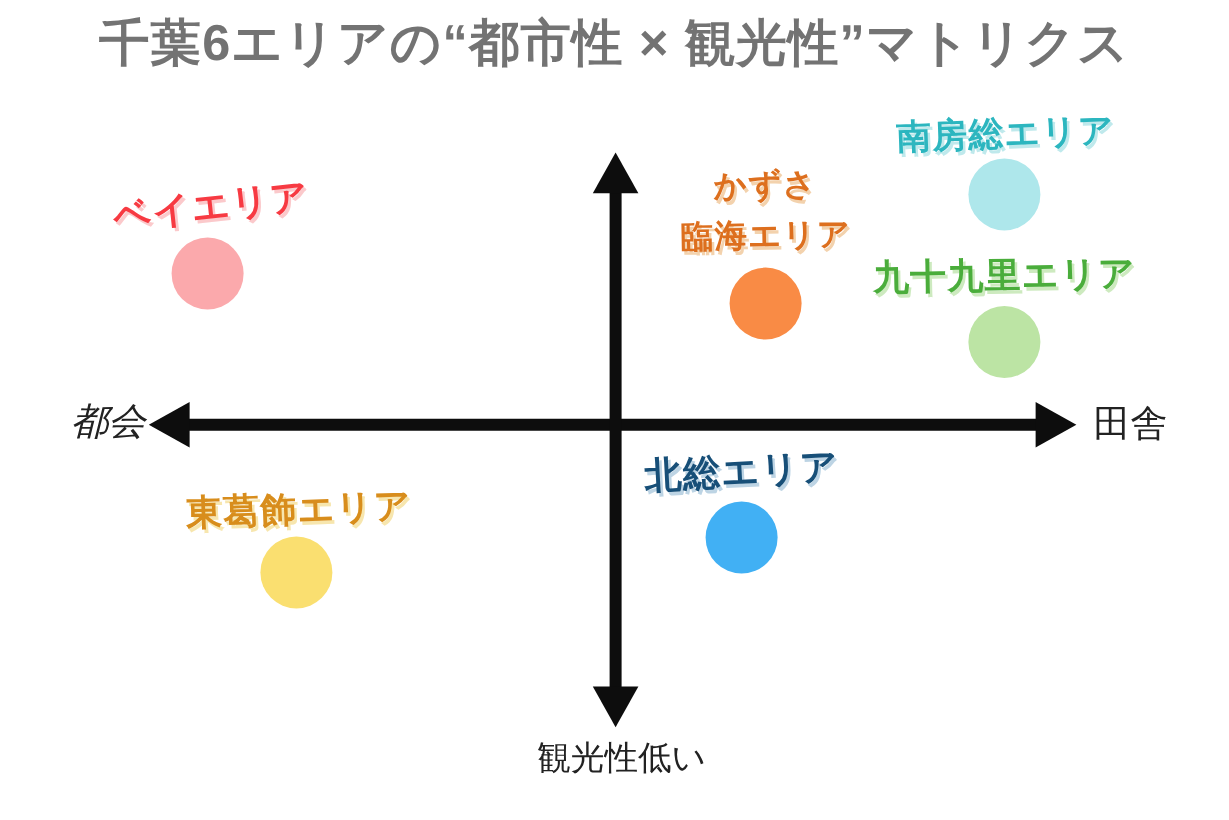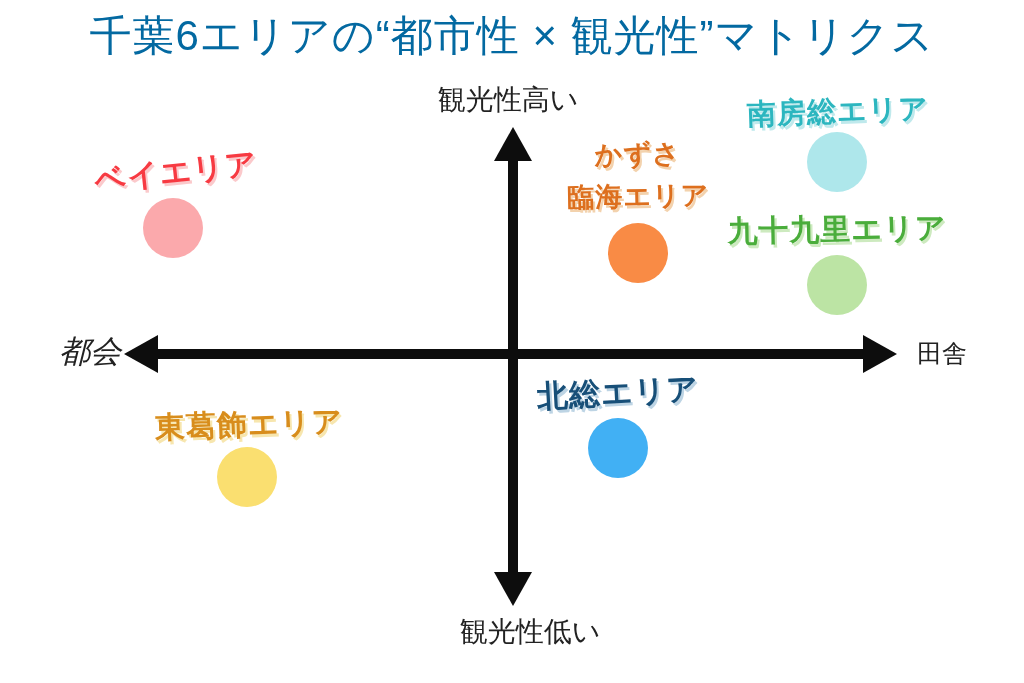--- a/index.html
+++ b/index.html
@@ -16,35 +16,35 @@
     overflow: hidden;
   }
   .title {
     position: absolute;
     left: 0;
     top: 8px;
     width: 100%;
     margin: 0;
     text-align: center;
     font-size: 42px;
-    font-weight: 400;
+    font-weight: 700;
     letter-spacing: 1px;
-    color: #0369a1;
+    color: #737373;
     white-space: nowrap;
   }
   .axis-label {
     position: absolute;
     transform: translate(-50%, -50%);
     color: #222222;
     white-space: nowrap;
   }
   .axis-label.top    { left: 508px; top: 100px; font-size: 28px; }
-  .axis-label.bottom { left: 518px; top: 632px; font-size: 28px; margin-left: 12px; }
+  .axis-label.bottom { left: 518px; top: 632px; font-size: 28px; }
   .axis-label.left   { left:  90px; top: 352px; font-size: 31px; font-style: italic; }
-  .axis-label.right  { left: 942px; top: 353px; font-size: 25px; }
+  .axis-label.right  { left: 942px; top: 353px; font-size: 31px; }
 
   .shaft { position: absolute; background: #0d0d0d; border-radius: 4px; }
   .shaft.h { left: 150px; top: 349px; width: 722px; height: 10px; }
   .shaft.v { left: 508px; top: 153px; width: 10px; height: 425px; }
 
   .ah { position: absolute; width: 0; height: 0; }
   .ah.left  { left: 124px; top: 335px; border-top: 19px solid transparent; border-bottom: 19px solid transparent; border-right: 34px solid #0d0d0d; }
   .ah.right { left: 863px; top: 335px; border-top: 19px solid transparent; border-bottom: 19px solid transparent; border-left: 34px solid #0d0d0d; }
   .ah.up    { left: 494px; top: 127px; border-left: 19px solid transparent; border-right: 19px solid transparent; border-bottom: 34px solid #0d0d0d; }
   .ah.down  { left: 494px; top: 572px; border-left: 19px solid transparent; border-right: 19px solid transparent; border-top: 34px solid #0d0d0d; }
@@ -83,21 +83,20 @@
 
   <h1 class="title">千葉6エリアの“都市性 × 観光性”マトリクス</h1>
 
   <div class="shaft h"></div>
   <div class="shaft v"></div>
   <div class="ah left"></div>
   <div class="ah right"></div>
   <div class="ah up"></div>
   <div class="ah down"></div>
 
-  <div class="axis-label top">観光性高い</div>
   <div class="axis-label bottom">観光性低い</div>
   <div class="axis-label left">都会</div>
   <div class="axis-label right">田舎</div>
 
   <div class="area-label l-bay" style="color: rgb(247, 58, 66); text-shadow: rgb(251, 201, 203) 2px 3px 0px;">ベイエリア</div>
 
   <div class="area-label l-kazusa" style="color: rgb(221, 111, 30); text-shadow: rgb(243, 210, 173) 2px 3px 0px;">
     <div>かずさ</div>
     <div>臨海エリア</div>
   </div>

